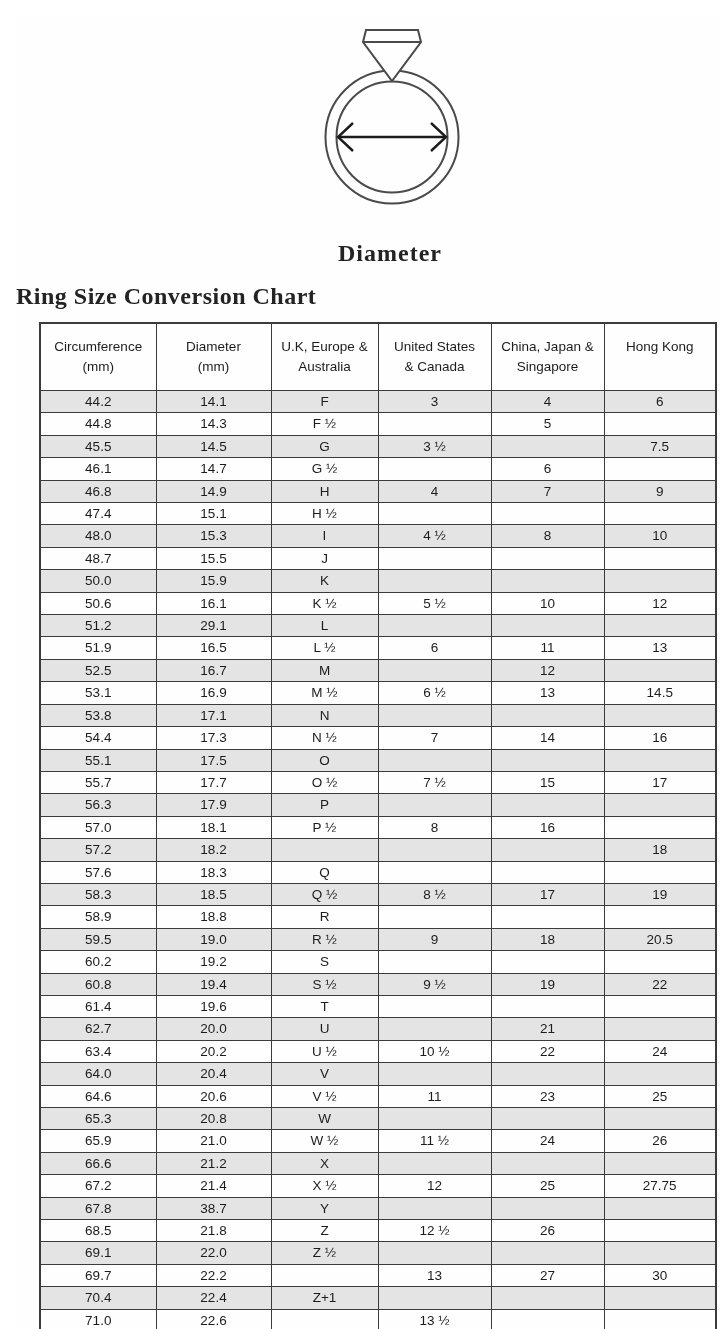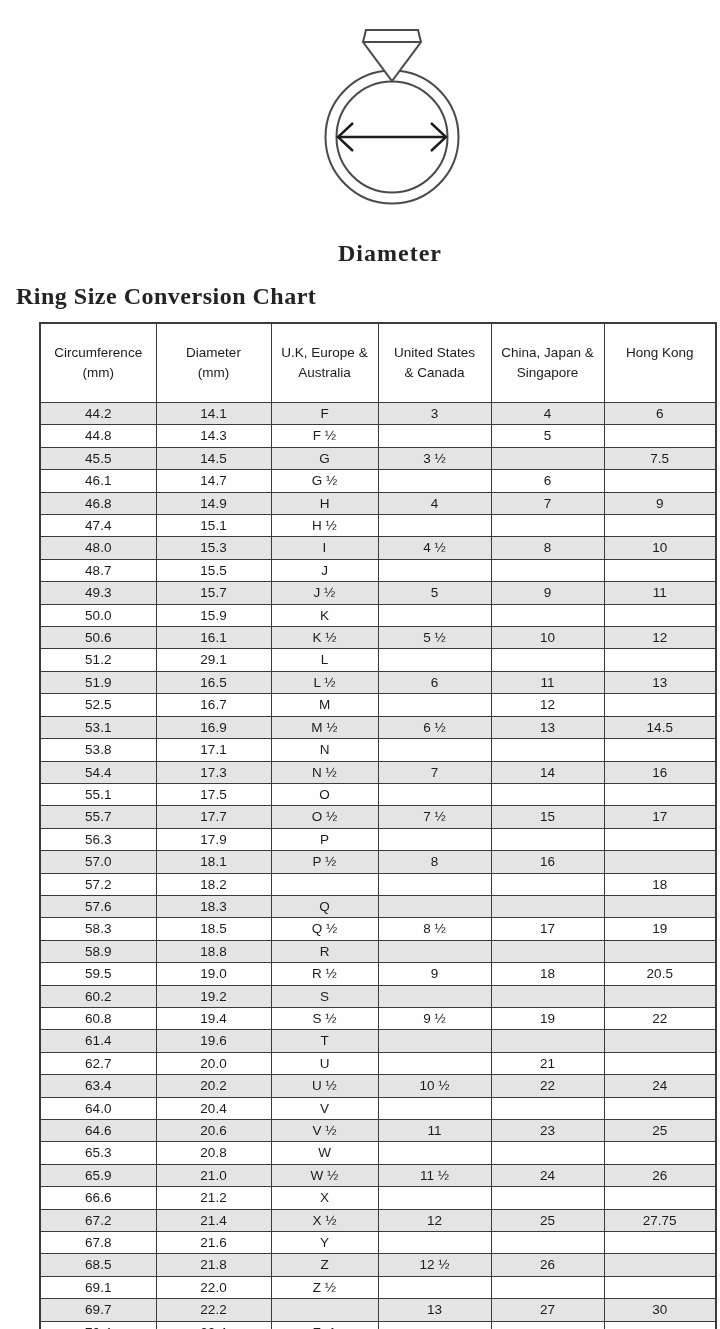--- a/index.html
+++ b/index.html
@@ -51,21 +51,21 @@
   col.c3 { width: 107px; }
   col.c4 { width: 113px; }
   col.c5 { width: 113px; }
   col.c6 { width: 112px; }
   .size-table th {
     border: 1px solid var(--border, #3b3b3b);
     background: var(--page-bg, #fefefe);
     font-weight: 400;
     font-size: 13.5px;
     line-height: 20px;
-    padding: 19px 0;
+    padding: 13px 0;
     text-align: center;
     vertical-align: top;
     height: 49px;
   }
   .size-table td {
     border: 1px solid var(--border, #3b3b3b);
     font-size: 13.5px;
     line-height: 21.4px;
     height: 21.4px;
     padding: 0;
@@ -199,28 +199,20 @@
         </tr>
         <tr>
           <td>48.7</td>
           <td>15.5</td>
           <td>J</td>
           <td></td>
           <td></td>
           <td></td>
         </tr>
         <tr>
-          <td>49.3</td>
-          <td>15.7</td>
-          <td>J ½</td>
-          <td>5</td>
-          <td>9</td>
-          <td>11</td>
-        </tr>
-        <tr>
           <td>50.0</td>
           <td>15.9</td>
           <td>K</td>
           <td></td>
           <td></td>
           <td></td>
         </tr>
         <tr>
           <td>50.6</td>
           <td>16.1</td>
@@ -432,21 +424,21 @@
         <tr>
           <td>67.2</td>
           <td>21.4</td>
           <td>X ½</td>
           <td>12</td>
           <td>25</td>
           <td>27.75</td>
         </tr>
         <tr>
           <td>67.8</td>
-          <td>21.6</td>
+          <td>38.7</td>
           <td>Y</td>
           <td></td>
           <td></td>
           <td></td>
         </tr>
         <tr>
           <td>68.5</td>
           <td>21.8</td>
           <td>Z</td>
           <td>12 ½</td>

